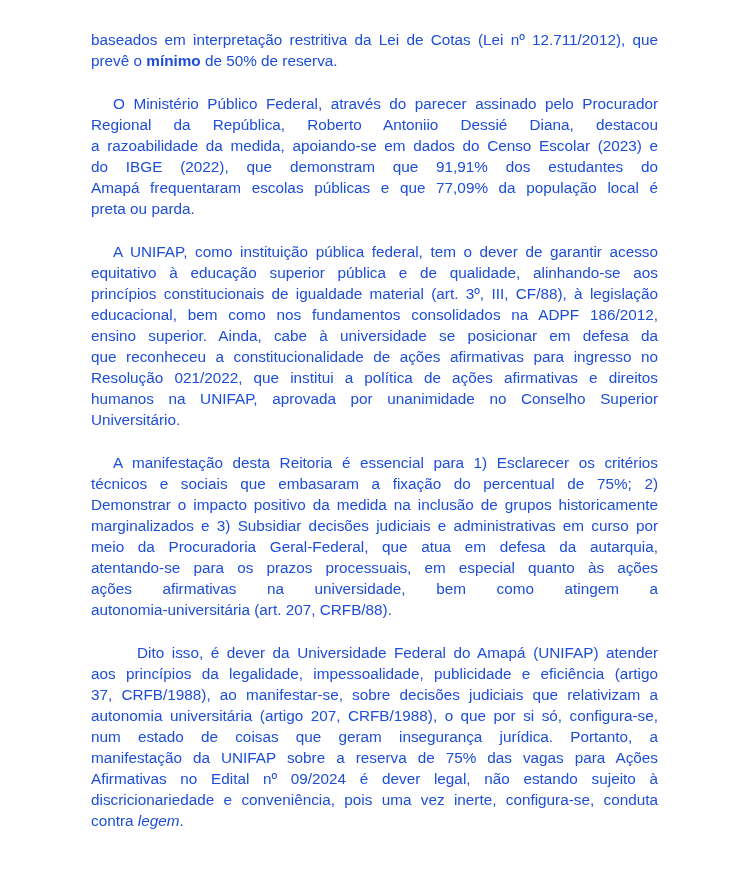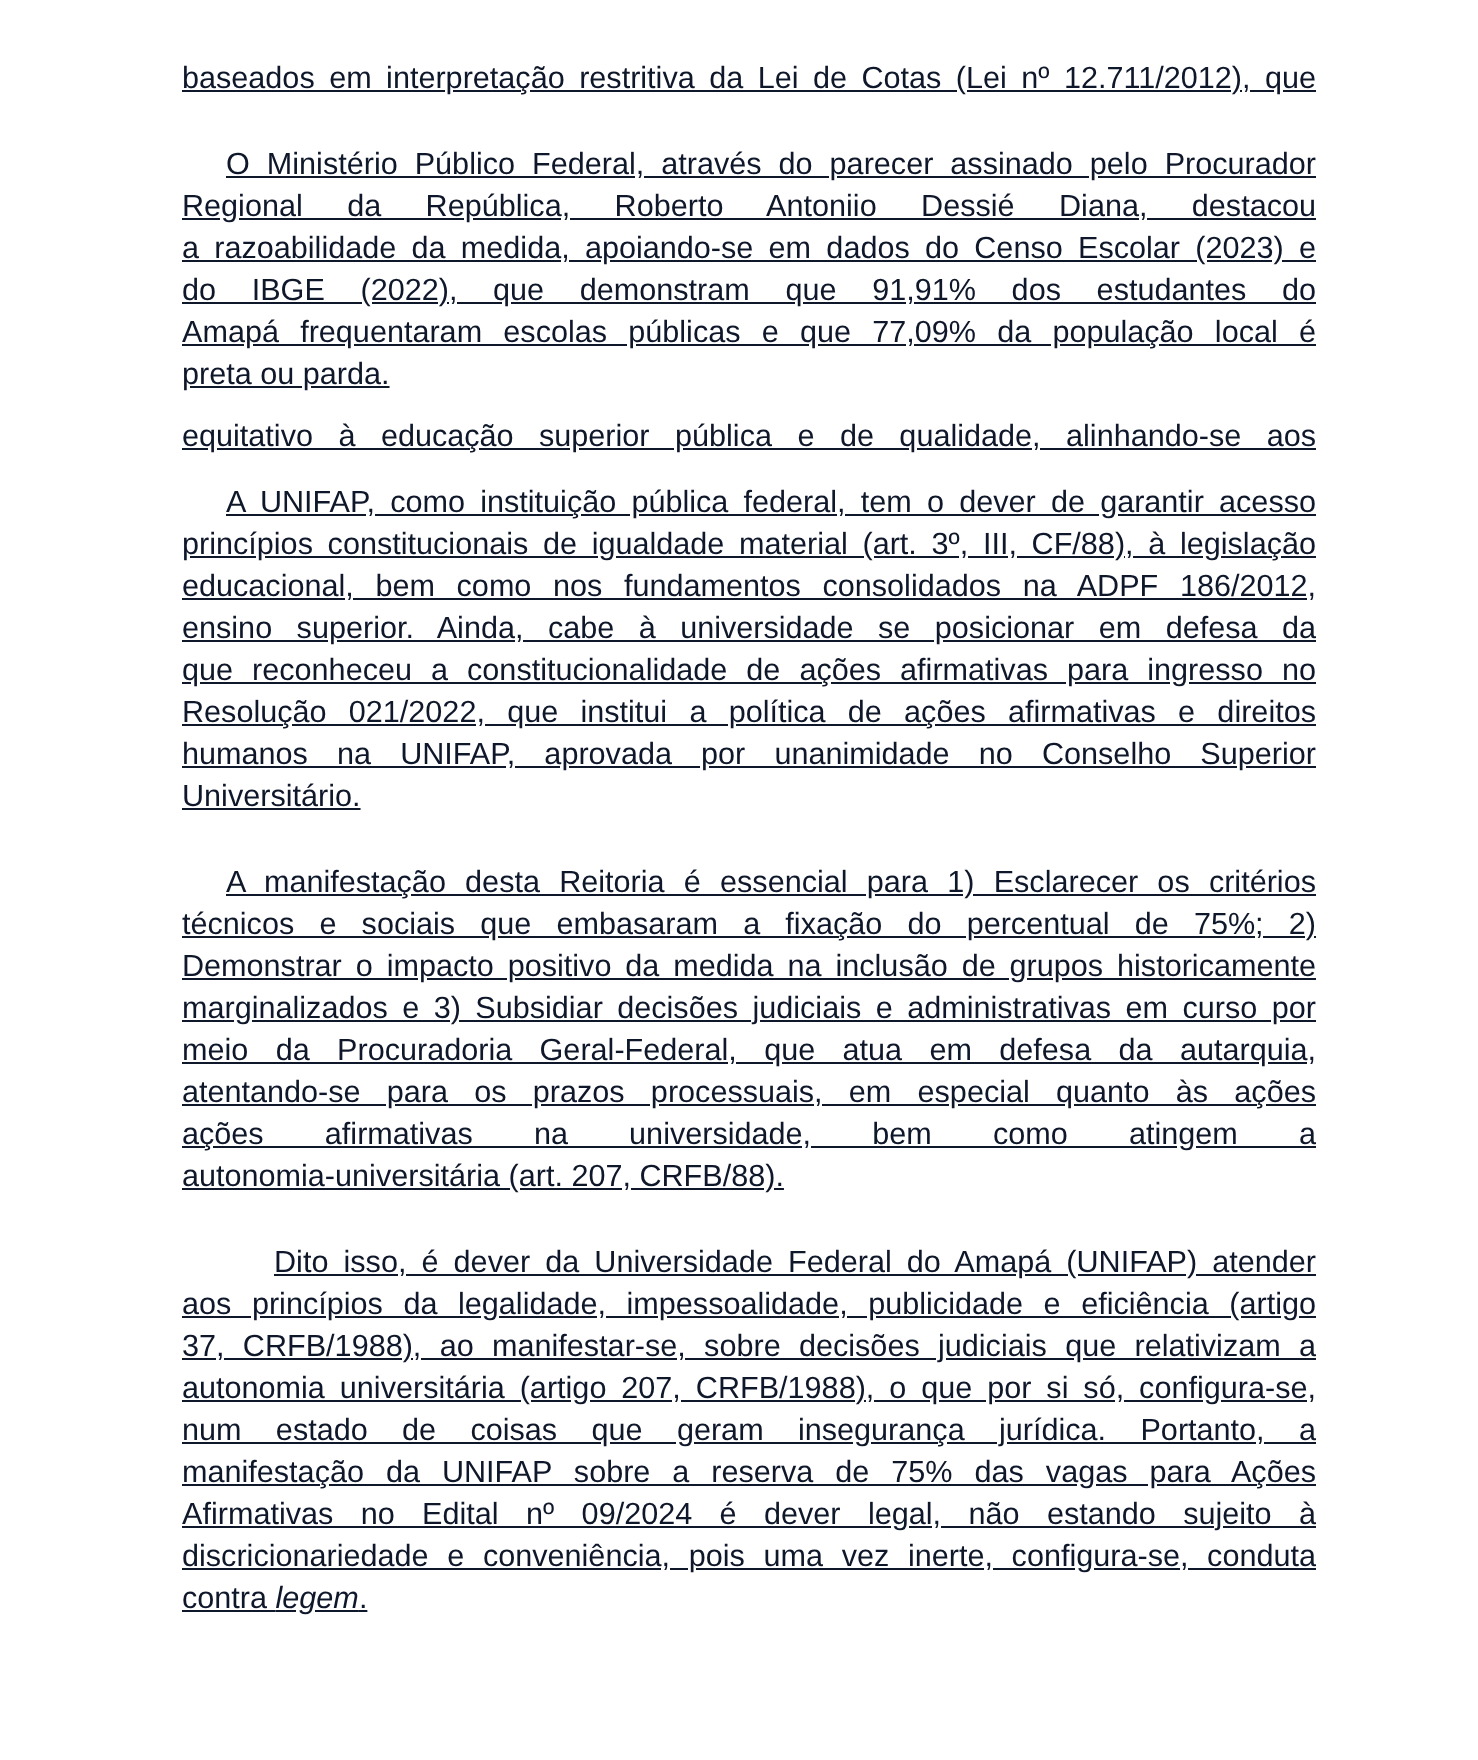--- a/index.html
+++ b/index.html
@@ -1,20 +1,20 @@
 <!DOCTYPE html>
 <html><head>
   <meta charset="utf-8">
   <style>
     html, body { margin: 0; padding: 0; background: #ffffff; }
     body { width: 739px; height: 880px; position: relative; overflow: hidden; }
     .page {
       position: absolute; left: 91px; top: 29px; width: 567px;
       font-family: "Liberation Sans", sans-serif;
-      font-size: 15.3px; color: #0f172a; text-decoration: underline;
+      font-size: 15.3px; color: #1d4ed8;
     }
     .para { margin: 0; }
     .line {
       display: block; height: 21px; line-height: 21px;
       text-align: justify; text-align-last: justify; white-space: nowrap;
     }
     .line.last { text-align-last: left; }
     .line.indent { padding-left: 22px; margin-top: 12px; }
     .line.indent2 { padding-left: 46px; }
     .gap { height: 10px; }
@@ -22,38 +22,39 @@
     b { font-weight: bold; }
     i { font-style: italic; }
   </style>
 </head>
 <body>
 
 <div class="page">
 
   <div class="para">
     <span class="line">baseados em interpretação restritiva da Lei de Cotas (Lei nº 12.711/2012), que</span>
+    <span class="line last"><span>prevê o </span><b>mínimo</b><span> de 50% de reserva.</span></span>
   </div>
 
   <div class="gap"></div>
 
   <div class="para">
     <span class="line indent">O Ministério Público Federal, através do parecer assinado pelo Procurador</span>
     <span class="line">Regional da República, Roberto Antoniio Dessié Diana, destacou</span>
     <span class="line">a razoabilidade da medida, apoiando-se em dados do Censo Escolar (2023) e</span>
     <span class="line">do IBGE (2022), que demonstram que 91,91% dos estudantes do</span>
     <span class="line">Amapá frequentaram escolas públicas e que 77,09% da população local é</span>
     <span class="line last">preta ou parda.</span>
   </div>
 
   <div class="gap"></div>
 
   <div class="para">
+    <span class="line indent">A UNIFAP, como instituição pública federal, tem o dever de garantir acesso</span>
     <span class="line">equitativo à educação superior pública e de qualidade, alinhando-se aos</span>
-    <span class="line indent">A UNIFAP, como instituição pública federal, tem o dever de garantir acesso</span>
     <span class="line">princípios constitucionais de igualdade material (art. 3º, III, CF/88), à legislação</span>
     <span class="line">educacional, bem como nos fundamentos consolidados na ADPF 186/2012,</span>
     <span class="line">ensino superior. Ainda, cabe à universidade se posicionar em defesa da</span>
     <span class="line">que reconheceu a constitucionalidade de ações afirmativas para ingresso no</span>
     <span class="line">Resolução 021/2022, que institui a política de ações afirmativas e direitos</span>
     <span class="line">humanos na UNIFAP, aprovada por unanimidade no Conselho Superior</span>
     <span class="line last">Universitário.</span>
   </div>
 
   <div class="gap"></div>

